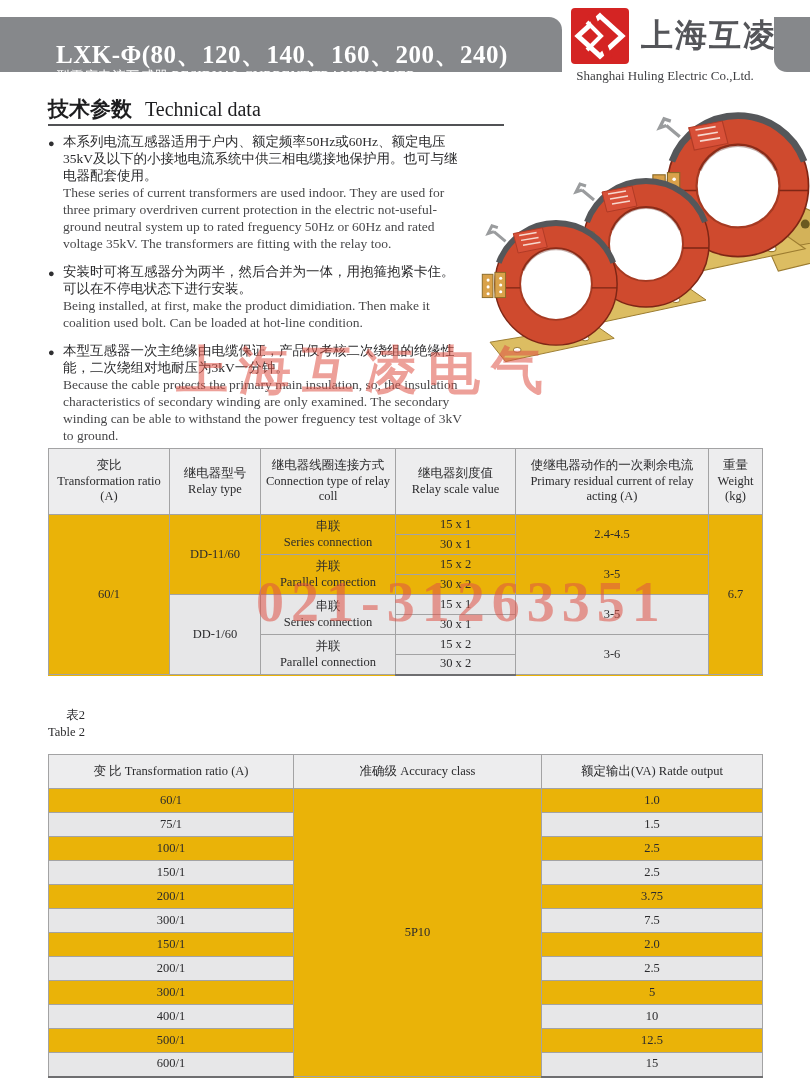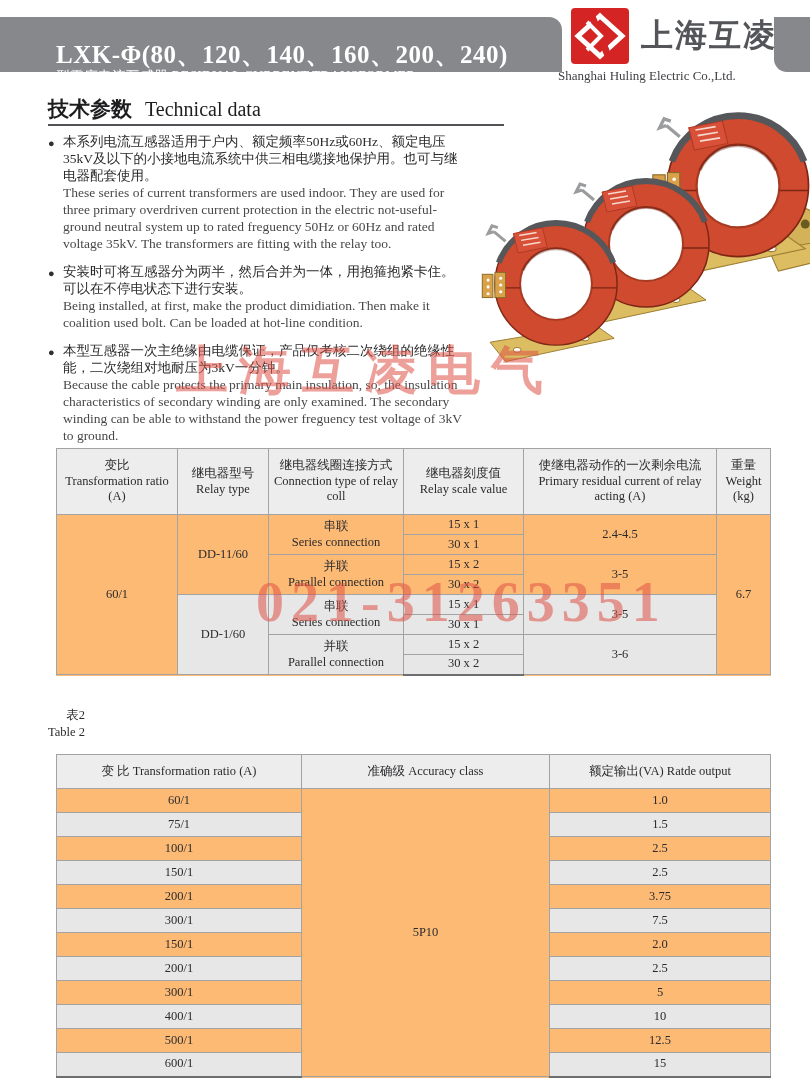--- a/index.html
+++ b/index.html
@@ -7,21 +7,21 @@
   .page{position:relative;width:810px;height:1089px;background:#fff;overflow:hidden;
         font-family:Liberation Serif, serif;color:#2f2f31}
 
   
   .bar-left{position:absolute;top:17px;left:0;width:562px;height:55px;background:#86888b;border-radius:0 13px 0 0}
   .bar-right{position:absolute;top:17px;left:774px;width:36px;height:55px;background:#86888b;border-radius:0 0 0 13px}
   .hdr-title{position:absolute;top:21px;left:56px;font-size:25px;font-weight:bold;color:#fff;letter-spacing:.5px;white-space:nowrap}
   .hdr-sub{position:absolute;top:51px;left:56px;font-size:14px;color:#fff;white-space:nowrap}
   .logo-mark{position:absolute;top:8px;left:571px;width:58px;height:56px}
   .logo-cn{position:absolute;top:14px;left:641px;font-size:32px;font-weight:bold;color:#545559;letter-spacing:2px;white-space:nowrap}
-  .logo-en{position:absolute;top:68px;left:558px;width:214px;font-size:13px;color:#3e3f42;text-align:left;white-space:nowrap}
+  .logo-en{position:absolute;top:68px;left:558px;width:214px;font-size:13px;color:#3e3f42;text-align:center;white-space:nowrap}
 
   
   .sec-head{position:absolute;top:95px;left:48px;width:456px;border-bottom:2px solid #515255;padding-bottom:1px;white-space:nowrap}
   .sec-head .cn{font-size:21px;font-weight:bold;color:#1d1d1f}
   .sec-head .en{font-size:20px;color:#1d1d1f;margin-left:9px}
   .bullets{position:absolute;top:133px;left:48px;width:414px}
   .bullet{position:relative;padding-left:15px;margin-bottom:11px;font-size:13.5px;line-height:17px}
   .bullet .mark{position:absolute;left:0;top:2px;font-size:11px;color:#2f2f31}
   .bullet .cn{color:#2b2b2d}
   .bullet .en{color:#48484a}
@@ -32,21 +32,21 @@
   .wm-brand{top:336px;left:176px;font-size:52px;letter-spacing:11px}
   .wm-phone{top:570px;left:256px;font-size:56px;letter-spacing:7px}
   .wm-site{top:627px;left:290px;font-size:44px;letter-spacing:13px}
 
   
   .caption{position:absolute;left:48px;width:714px;display:flex;justify-content:space-between;align-items:flex-end;font-size:12.5px;line-height:1.32;color:#2b2b2d}
   .cap1{top:401px}.cap2{top:707px}
   .cap-right{text-align:right}
 
   
-  table{position:absolute;left:56px;border-collapse:collapse;table-layout:fixed;background:#fdba74}
+  table{position:absolute;left:48px;border-collapse:collapse;table-layout:fixed;background:#eab308}
   td,th{border:1px solid #a3a3a4;text-align:center;vertical-align:middle;font-weight:normal;
         font-size:12.5px;line-height:1.25;padding:1px 2px;color:#2b2b2d;overflow:hidden}
   thead th{background:#ededee}
   .t1{top:448px;width:714px}
   .t1 thead tr{height:66px}
   .t1 tbody tr{height:20px}
   .t2{top:754px;width:714px}
   .t2 thead tr{height:34px}
   .t2 tbody tr{height:24px}
   .sh{background:#e7e7e8}

